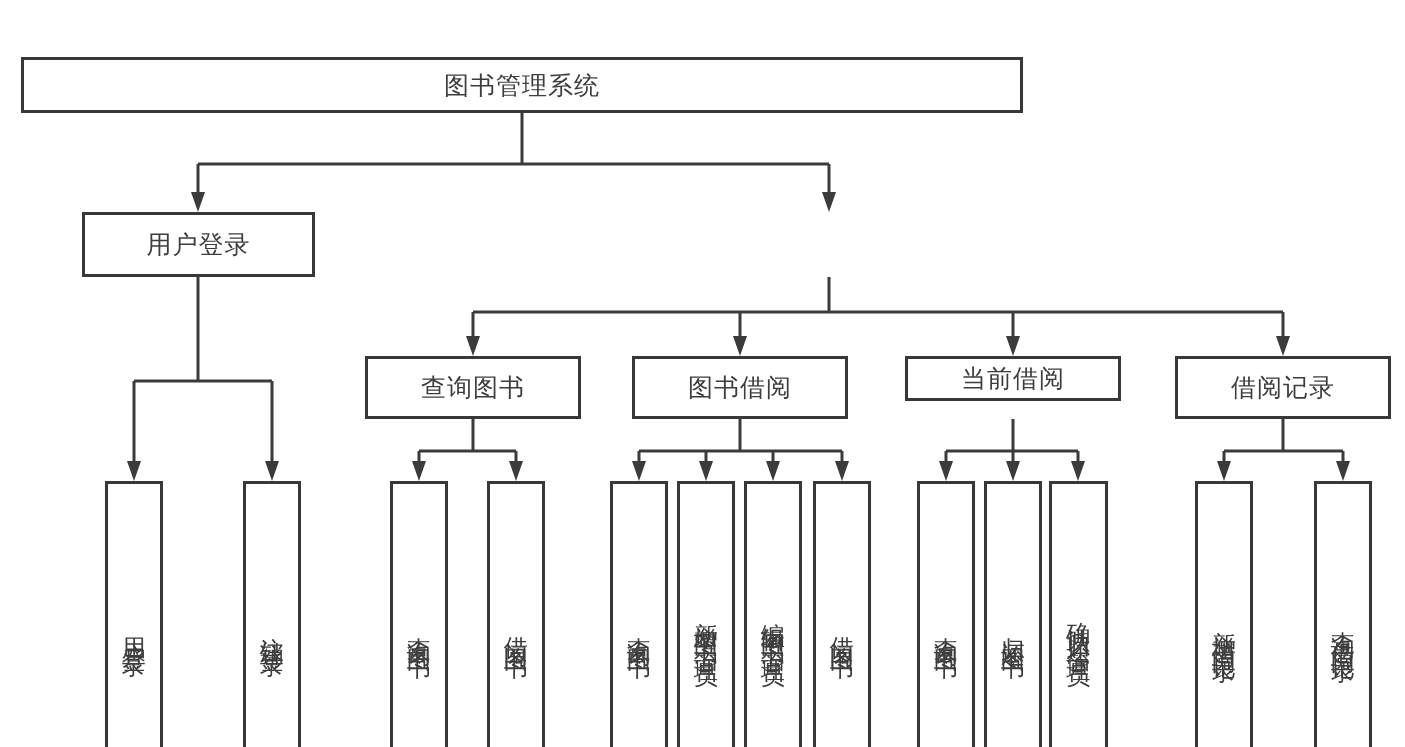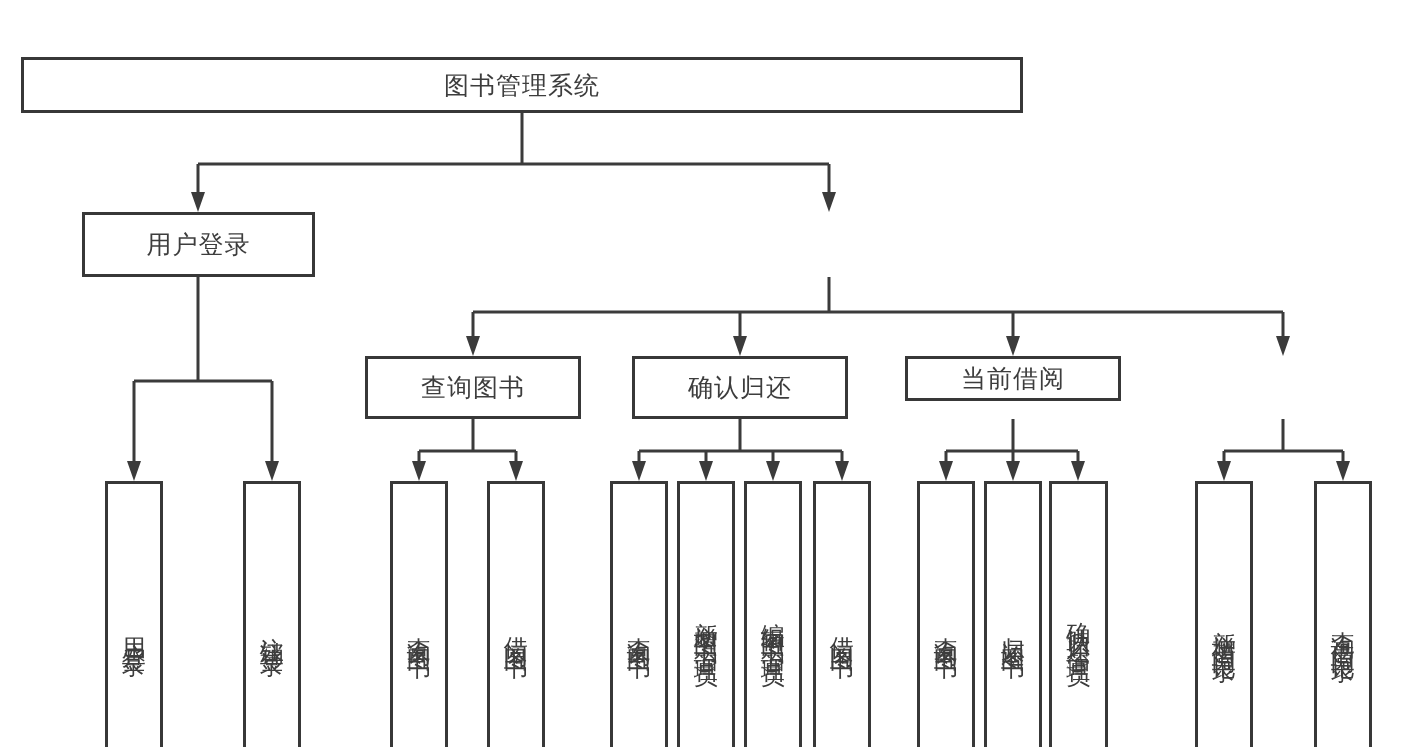--- a/index.html
+++ b/index.html
@@ -72,24 +72,27 @@
   </div>
 
   <div class="box h" style="left:82px;top:168px;width:233px;height:65px">
     <span>用户登录</span>
   </div>
 
   <div class="box h" style="left:365px;top:312px;width:216px;height:63px">
     <span>查询图书</span>
   </div>
   <div class="box h" style="left:632px;top:312px;width:216px;height:63px">
-    <span>确认归还</span>
+    <span>图书借阅</span>
   </div>
   <div class="box h" style="left:905px;top:312px;width:216px;height:45px">
     <span>当前借阅</span>
+  </div>
+  <div class="box h" style="left:1175px;top:312px;width:216px;height:63px">
+    <span>借阅记录</span>
   </div>
 
   <div class="box v" style="left:105px;top:437px;width:58px;height:298px">
     <span>用户登录</span>
   </div>
   <div class="box v" style="left:243px;top:437px;width:58px;height:298px">
     <span>注销登录</span>
   </div>
 
   <div class="box v" style="left:390px;top:437px;width:58px;height:298px">

